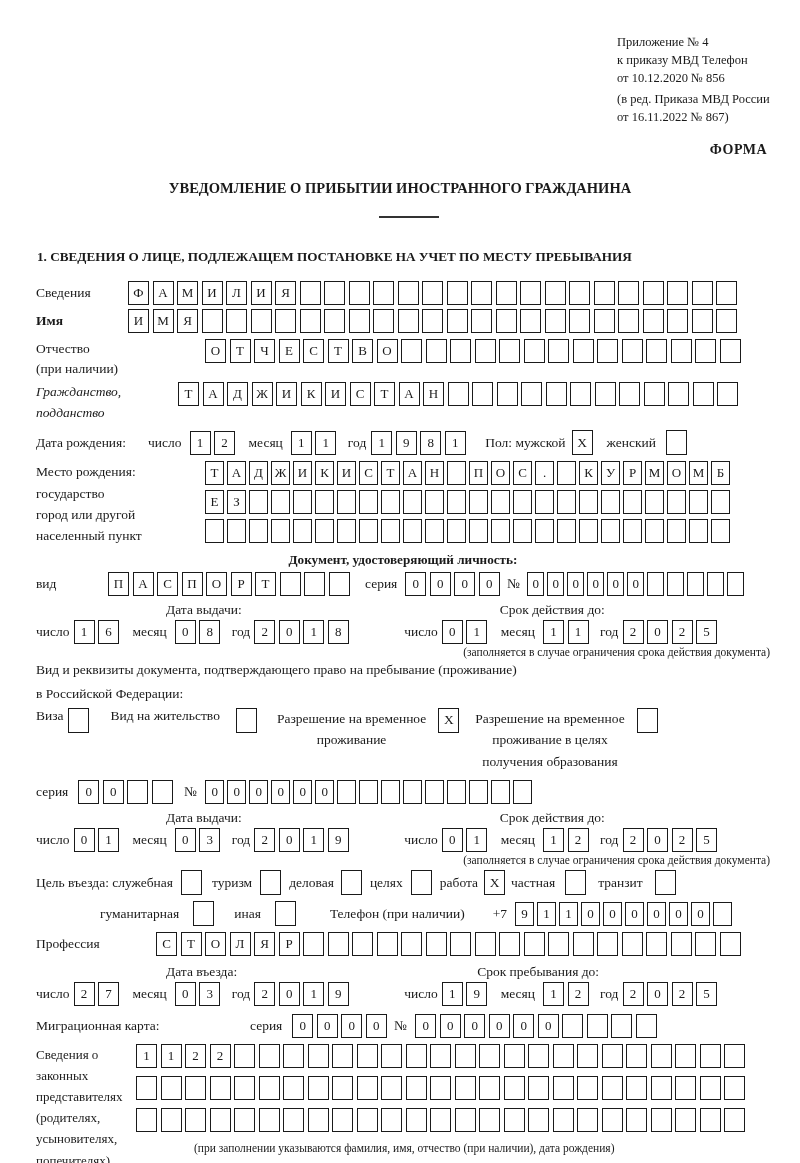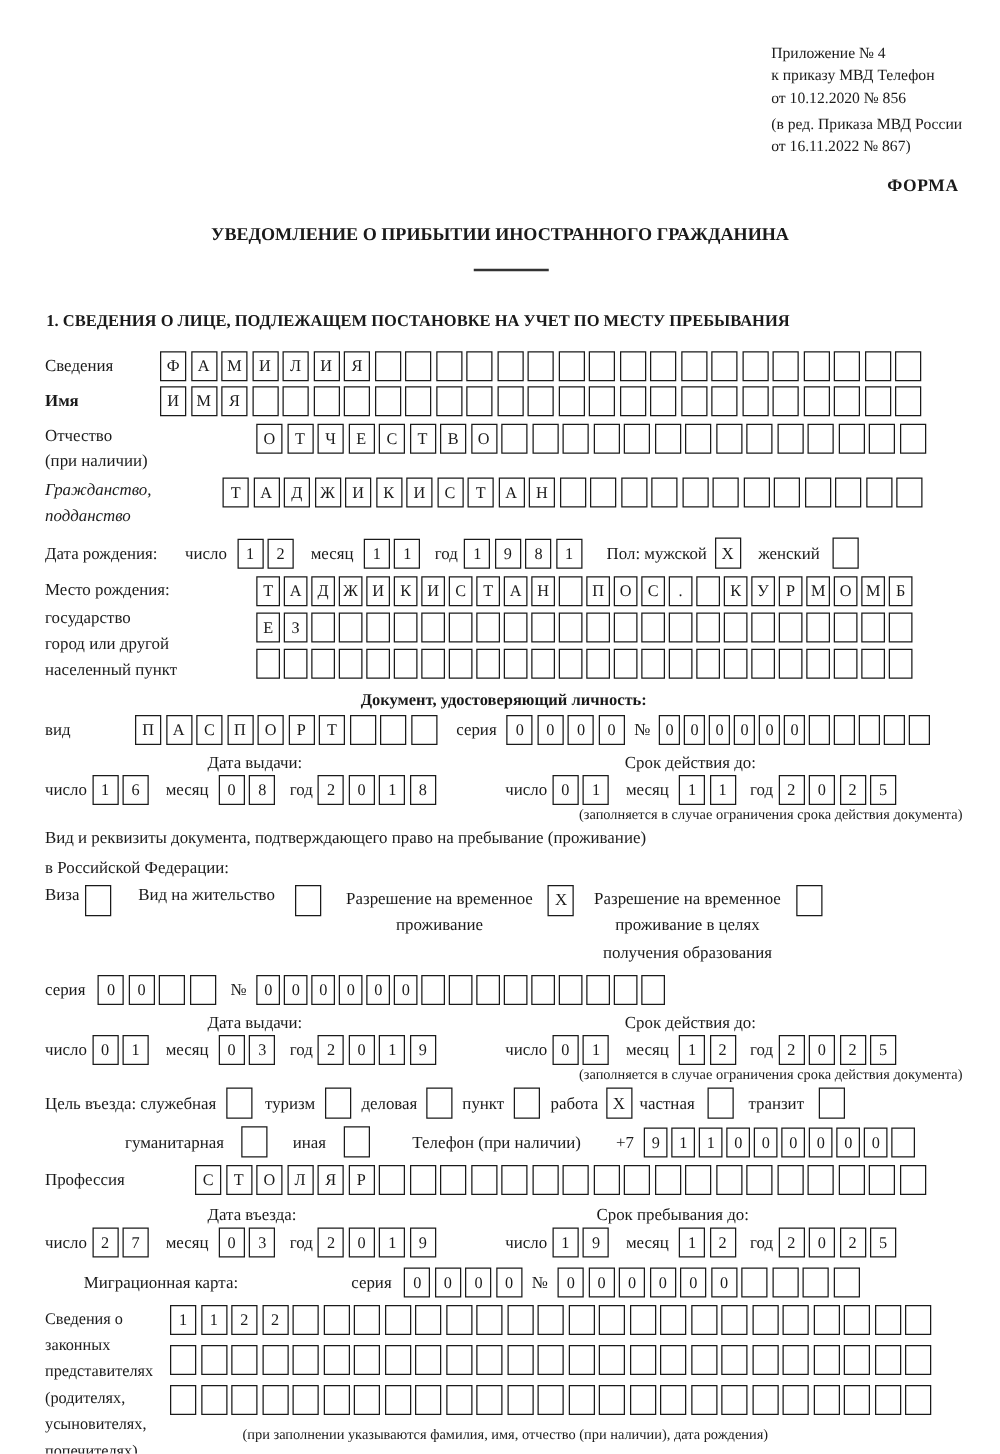--- a/index.html
+++ b/index.html
@@ -457,21 +457,21 @@
 
     <div class="small-note" style="text-align:right;margin-top:2px;">(заполняется в случае ограничения срока действия документа)</div>
 
     <div class="row mt4">
       <span>Цель въезда: служебная</span>
       <span class="checkbox" style="margin-left:8px;"></span>
       <span style="margin-left:10px;">туризм</span>
       <span class="checkbox" style="margin-left:8px;"></span>
       <span style="margin-left:8px;">деловая</span>
       <span class="checkbox" style="margin-left:7px;"></span>
-      <span style="margin-left:8px;">пункт</span>
+      <span style="margin-left:8px;">целях</span>
       <span class="checkbox" style="margin-left:8px;"></span>
       <span style="margin-left:8px;">работа</span>
       <span class="checkbox" style="margin-left:6px;">X</span>
       <span style="margin-left:6px;">частная</span>
       <span class="checkbox" style="margin-left:10px;"></span>
       <span style="margin-left:12px;">транзит</span>
       <span class="checkbox" style="margin-left:12px;"></span>
     </div>
 
     <div class="row mt6">
@@ -561,21 +561,21 @@
       <span style="margin-left:8px;margin-right:4px;">год</span>
       <span class="cells">
           <span class="cell">2</span>
           <span class="cell">0</span>
           <span class="cell">2</span>
           <span class="cell">5</span>
         </span>
     </div>
 
     <div class="row mt8">
-      <span class="lblw" style="width:214px;margin-left:31px;">Миграционная карта:</span>
+      <span class="lblw" style="width:214px;">Миграционная карта:</span>
       <span style="margin-right:10px;">серия</span>
       <span class="cells">
           <span class="cell">0</span>
           <span class="cell">0</span>
           <span class="cell">0</span>
           <span class="cell">0</span>
         </span>
       <span style="margin-left:4px;margin-right:8px;">№</span>
       <span class="cells">
           <span class="cell">0</span>

